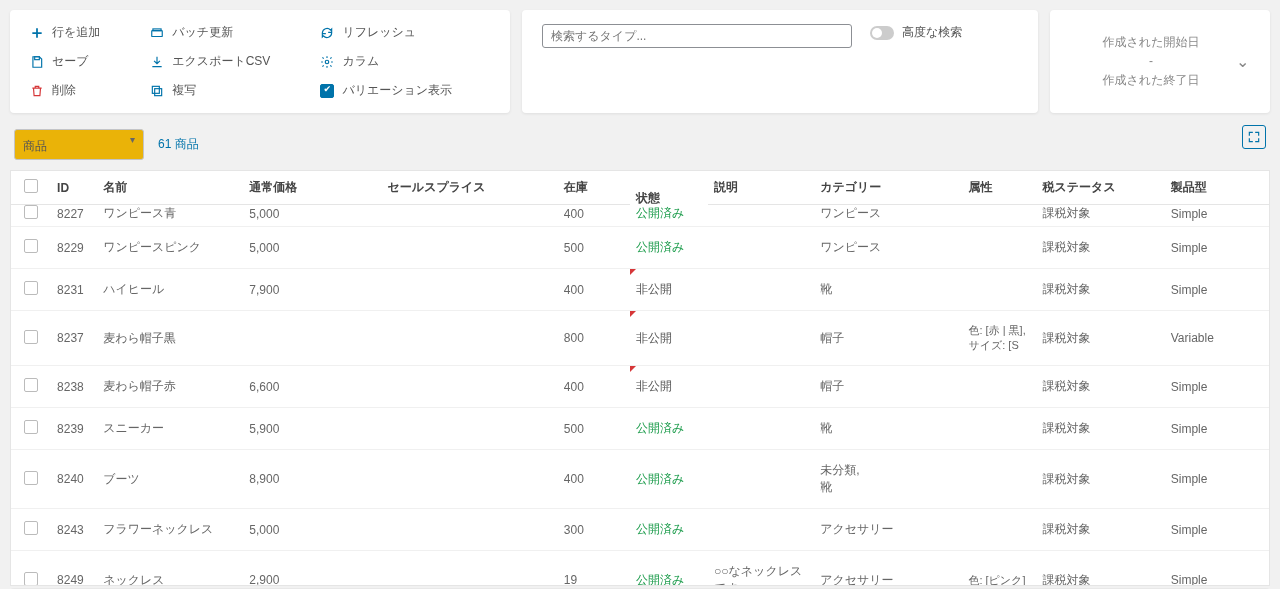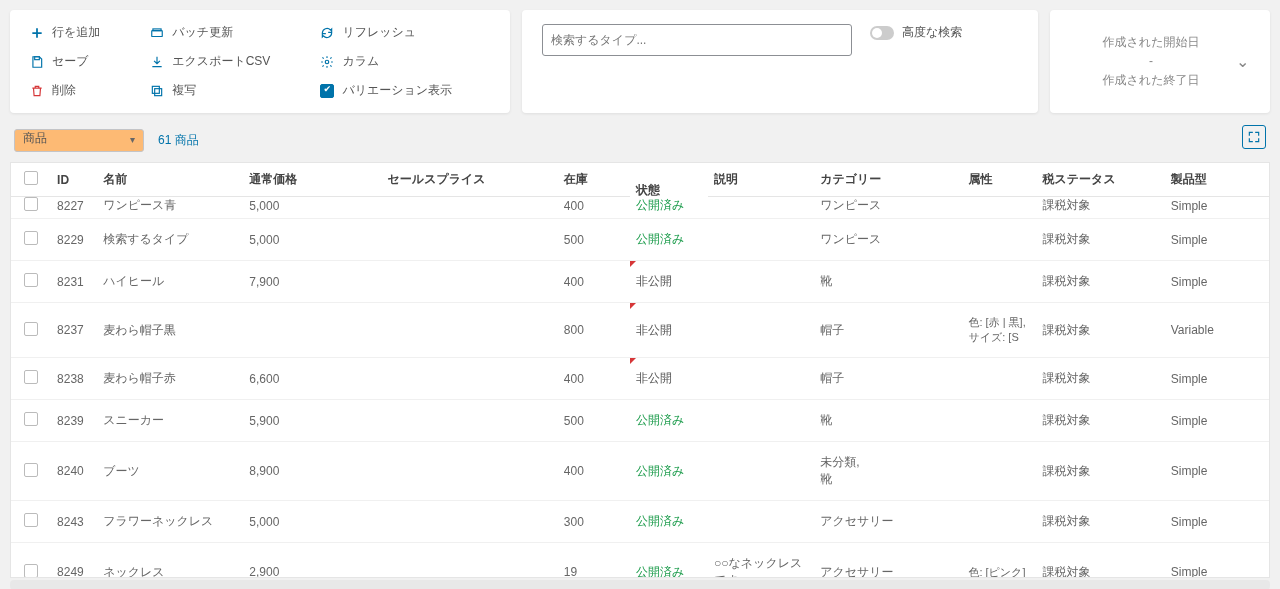--- a/index.html
+++ b/index.html
@@ -7,29 +7,29 @@
   .top-area { display: flex; gap: 12px; padding: 10px; }
   .panel { background: #fff; border-radius: 4px; box-shadow: 0 1px 3px rgba(0,0,0,0.08); }
   .toolbar-panel { flex: 0 0 500px; padding: 14px 20px; display: flex; gap: 50px; }
   .toolbar-col { display: flex; flex-direction: column; gap: 12px; }
   .tb-item { display: flex; align-items: center; gap: 8px; cursor: pointer; white-space: nowrap; }
   .tb-item .ic { width: 14px; height: 14px; display: inline-flex; align-items: center; justify-content: center; }
   .ic svg { width: 14px; height: 14px; }
   .blue { color: #0073aa; }
   .red  { color: #d63638; }
   .search-panel { flex: 1; padding: 14px 20px; display: flex; align-items: flex-start; gap: 18px; }
-  .search-input { flex: 0 0 310px; height: 32px; border: 1px solid #8c8f94; border-radius: 3px; padding: 0 8px; font-size: 12px; color: #666; }
+  .search-input { flex: 0 0 310px; height: 24px; border: 1px solid #8c8f94; border-radius: 3px; padding: 0 8px; font-size: 12px; color: #666; }
   .advsearch { display: flex; align-items: center; gap: 8px; font-size: 12px; color: #555; }
   .toggle { width: 24px; height: 14px; border-radius: 7px; background: #ccc; position: relative; }
   .toggle::after { content:""; position:absolute; width:10px; height:10px; background:#fff; border-radius:50%; top:2px; left:2px; }
   .date-panel { flex: 0 0 220px; padding: 14px 16px; display: flex; align-items: center; justify-content: space-between; color: #888; }
   .date-texts { flex:1; text-align:center; line-height: 1.6; }
   .chev { width: 18px; font-size: 16px; color: #888; }
   .filter-row { padding: 6px 14px; display: flex; align-items: center; gap: 14px; position: relative; }
-  .dropdown { background:#fdba74; border:1px solid #c3c4c7; border-radius:3px; padding: 0 28px 4px 8px; font-size:12px; min-width:130px; position:relative; }
+  .dropdown { background:#eab308; border:1px solid #c3c4c7; border-radius:3px; padding: 8px 28px 4px 8px; font-size:12px; min-width:130px; position:relative; }
   .dropdown::after { content:"▾"; position:absolute; right:8px; top:4px; color:#666; font-size:10px; }
   .count-link { color:#0073aa; font-size:12px; }
   .expand-btn { position:absolute; right:14px; top:2px; width:24px; height:24px; border:1px solid #0073aa; border-radius:3px; display:flex; align-items:center; justify-content:center; color:#0073aa; cursor:pointer; }
   .table-wrap { margin: 4px 10px 0; background:#fff; border:1px solid #e5e5e5; position: relative; }
   table { border-collapse: collapse; width: 100%; table-layout: fixed; }
   thead th { background:#fff; border-bottom:1px solid #e5e5e5; padding: 8px 6px; text-align:left; font-weight:600; color:#444; font-size:12px; position:sticky; top:11px; }
   tbody td { border-bottom:1px solid #f0f0f0; padding: 12px 6px; font-size:12px; color:#666; vertical-align: middle; white-space: nowrap; overflow:hidden; text-overflow:ellipsis; }
   .col-chk { width:40px; text-align:center; }
   .col-id  { width:46px; }
   .col-name{ width:146px; }
@@ -197,21 +197,21 @@
     <td class="col-status" style="position:relative"><span class="status-pub">公開済み</span></td>
     <td class="col-desc" style="white-space:normal"></td>
     <td class="col-cat">ワンピース</td>
     <td class="col-attr" style="white-space:normal;font-size:11px"></td>
     <td class="col-tax">課税対象</td>
     <td class="col-type">Simple</td>
         </tr>
         <tr>
     <td class="col-chk"><span class="chkbox"></span></td>
     <td class="col-id">8229</td>
-    <td class="col-name">検索するタイプ</td>
+    <td class="col-name">ワンピースピンク</td>
     <td class="col-price">5,000</td>
     <td class="col-sale"></td>
     <td class="col-stock">500</td>
     <td class="col-status" style="position:relative"><span class="status-pub">公開済み</span></td>
     <td class="col-desc" style="white-space:normal"></td>
     <td class="col-cat">ワンピース</td>
     <td class="col-attr" style="white-space:normal;font-size:11px"></td>
     <td class="col-tax">課税対象</td>
     <td class="col-type">Simple</td>
         </tr>

